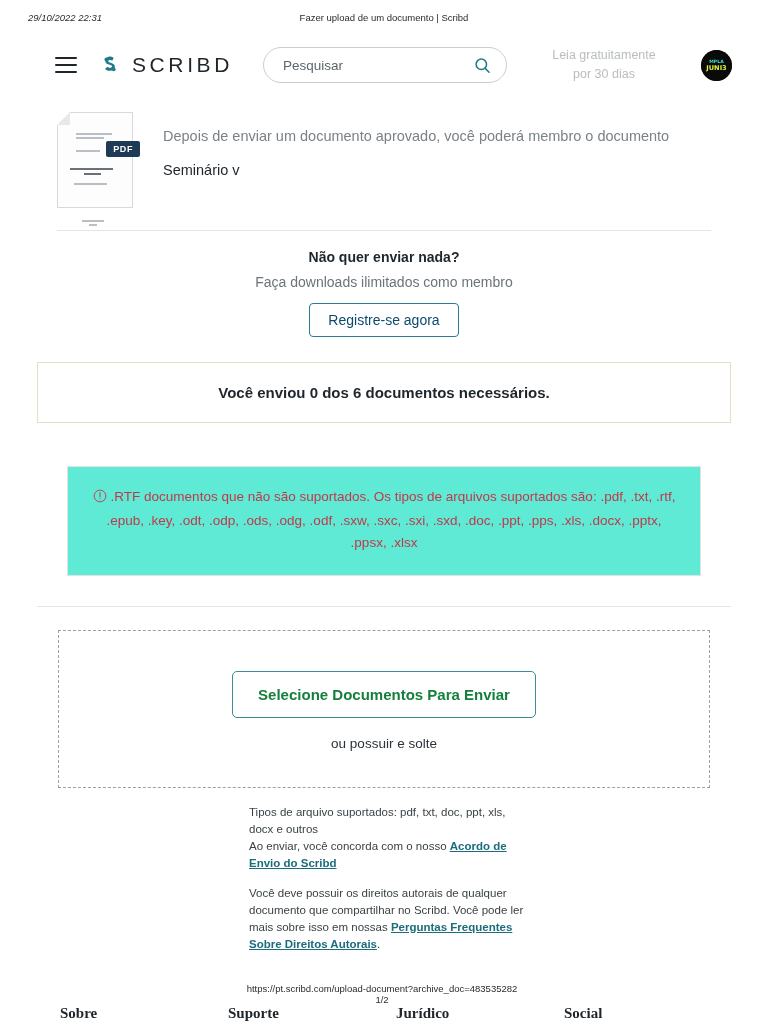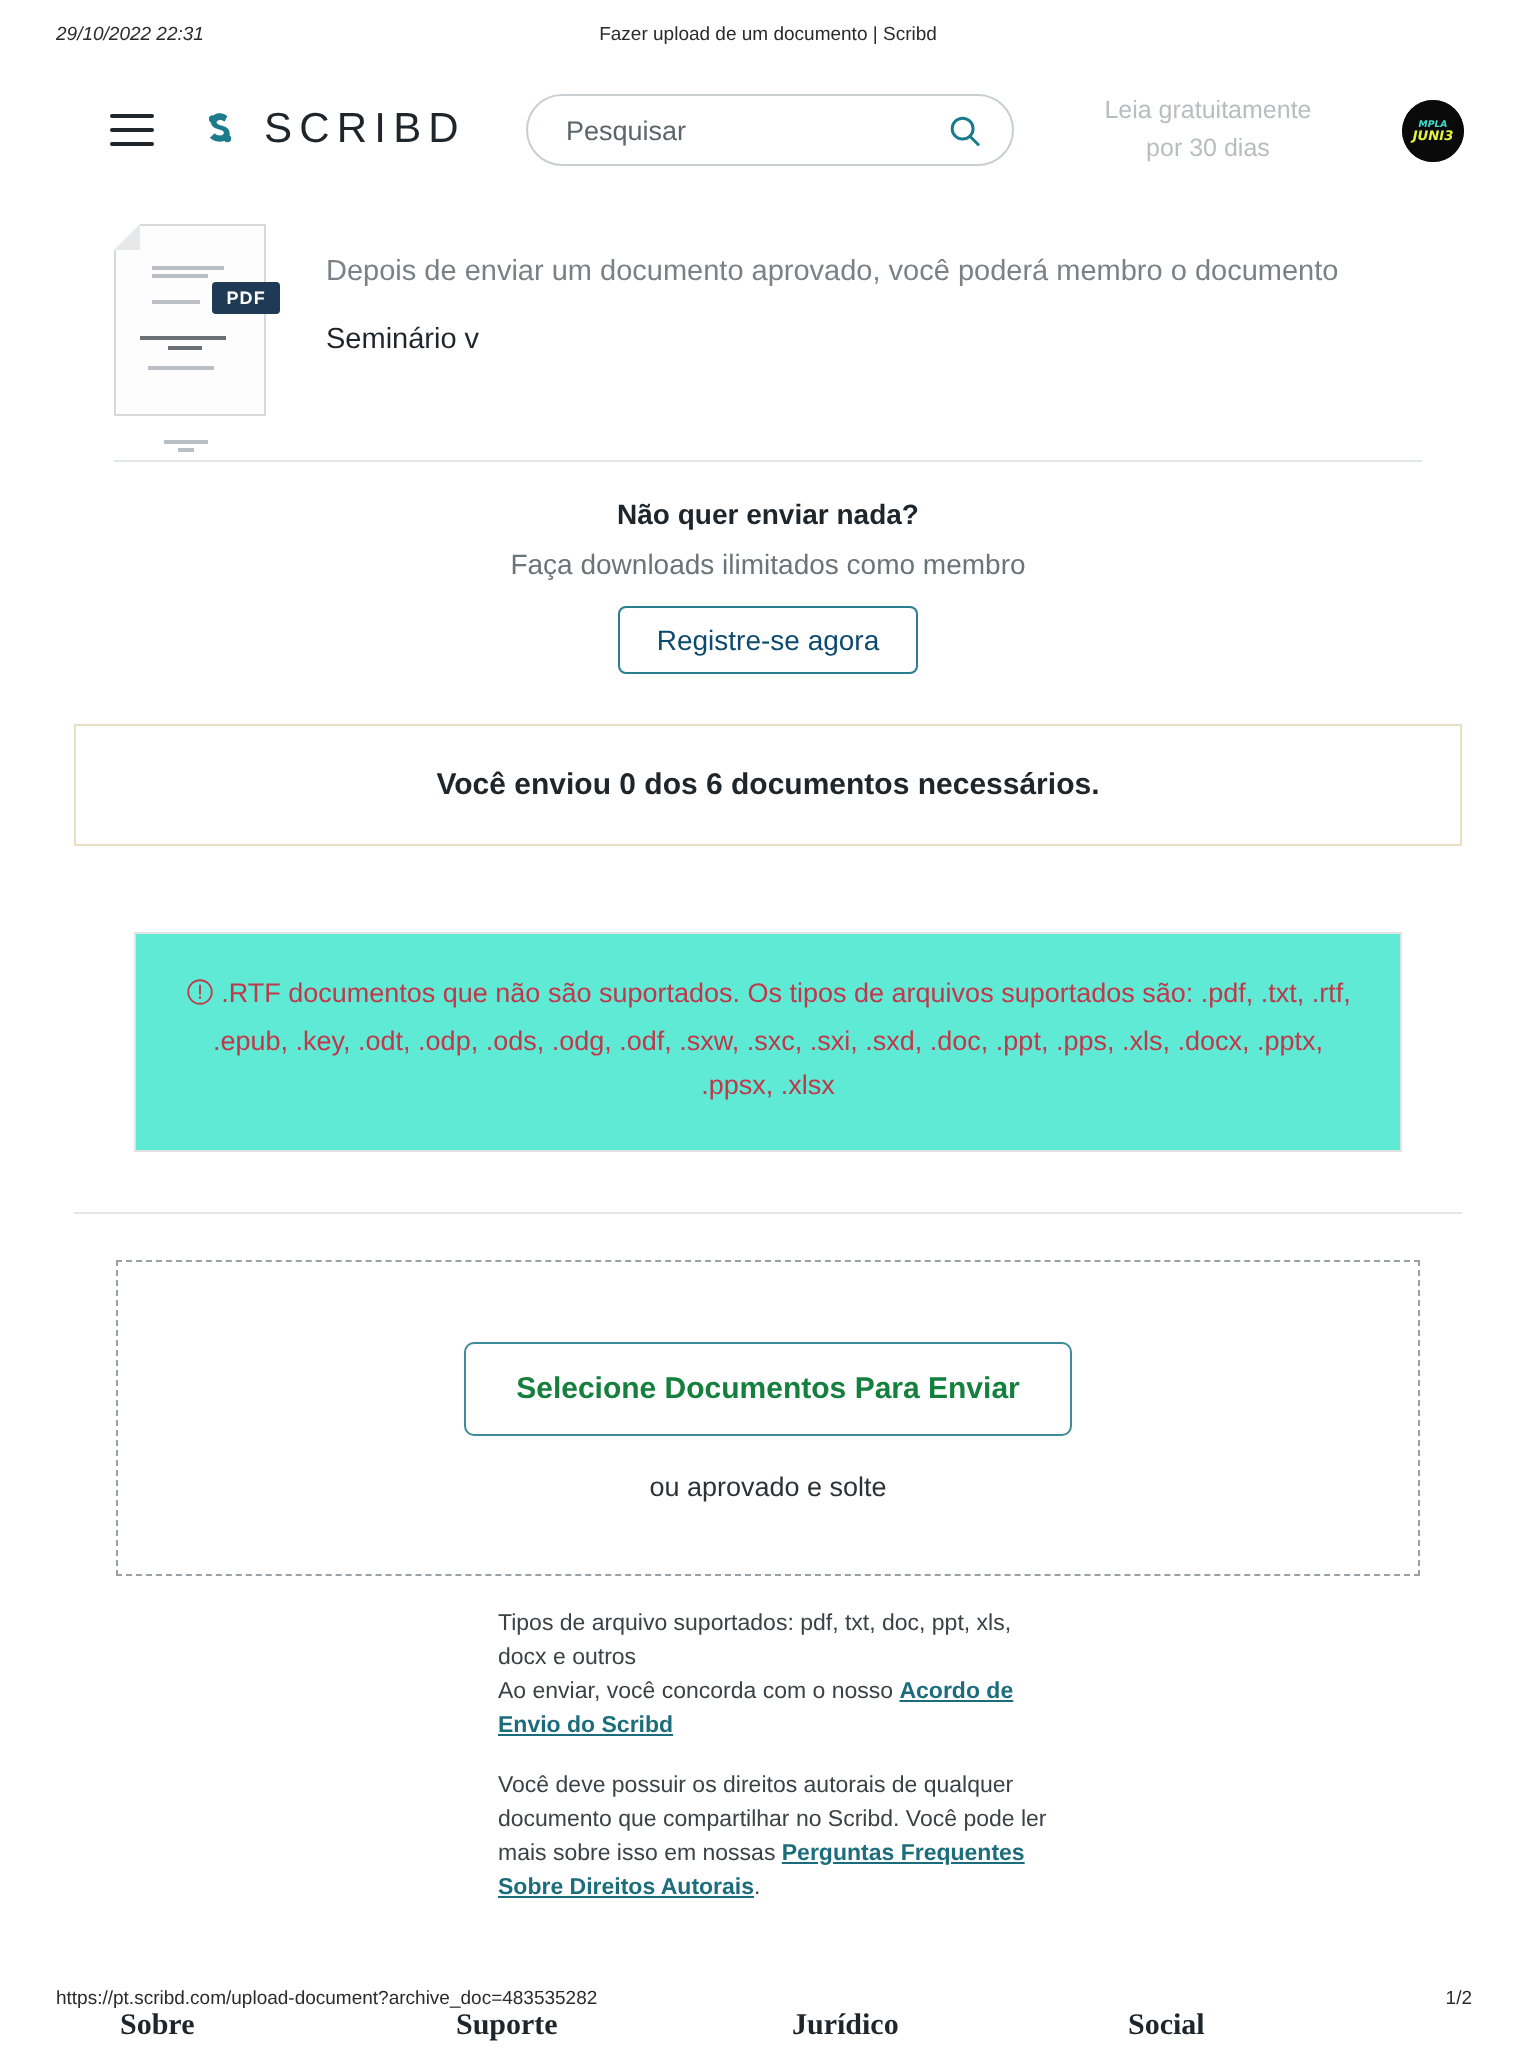--- a/index.html
+++ b/index.html
@@ -114,21 +114,20 @@
   }
   .avatar {
     flex: 0 0 auto;
     width: 31px;
     height: 31px;
     border-radius: 50%;
     background: #0b0b0b;
     overflow: hidden;
     position: relative;
     cursor: pointer;
-    font-style: italic;
   }
   .avatar svg { display: block; }
 
   
   .content { padding: 0 0 0 0; }
 
   .doc-row {
     display: flex;
     align-items: flex-start;
     padding: 10px 36px 0 57px;
@@ -313,20 +312,21 @@
   .print-foot {
     position: absolute;
     left: 0; right: 4px;
     bottom: 19px;
     padding: 0 28px;
     display: flex;
     justify-content: space-between;
     align-items: center;
     font-size: 9.5px;
     color: #2b2b2b;
+    flex-direction: column;
   }
 </style>
 </head>
 <body>
 
 <div class="print-bar">
   <span class="pb-date">29/10/2022 22:31</span>
   <span class="pb-title">Fazer upload de um documento | Scribd</span>
 </div>
 
@@ -423,21 +423,21 @@
           <circle cx="10" cy="13.9" r="0.85" fill="#c0394b"></circle>
         </svg>
       </span><span>.RTF documentos que não são suportados. Os tipos de arquivos suportados são: .pdf, .txt, .rtf, .epub, .key, .odt, .odp, .ods, .odg, .odf, .sxw, .sxc, .sxi, .sxd, .doc, .ppt, .pps, .xls, .docx, .pptx, .ppsx, .xlsx</span>
     </div>
   </div>
 
   <div class="hr2"></div>
 
   <div class="dropzone">
     <button class="btn-select">Selecione Documentos Para Enviar</button>
-    <div class="drop-hint">ou aprovado e solte</div>
+    <div class="drop-hint">ou possuir e solte</div>
   </div>
 
   <div class="legal">
     <p>Tipos de arquivo suportados: pdf, txt, doc, ppt, xls, docx e outros</p>
     <p><span>Ao enviar, você concorda com o nosso </span><a href="#">Acordo de Envio do Scribd</a></p>
     <div class="gap"></div>
     <p><span>Você deve possuir os direitos autorais de qualquer documento que compartilhar no Scribd. Você pode ler mais sobre isso em nossas </span><a href="#">Perguntas Frequentes Sobre Direitos Autorais</a><span>.</span></p>
   </div>
 
   <div class="footer">

